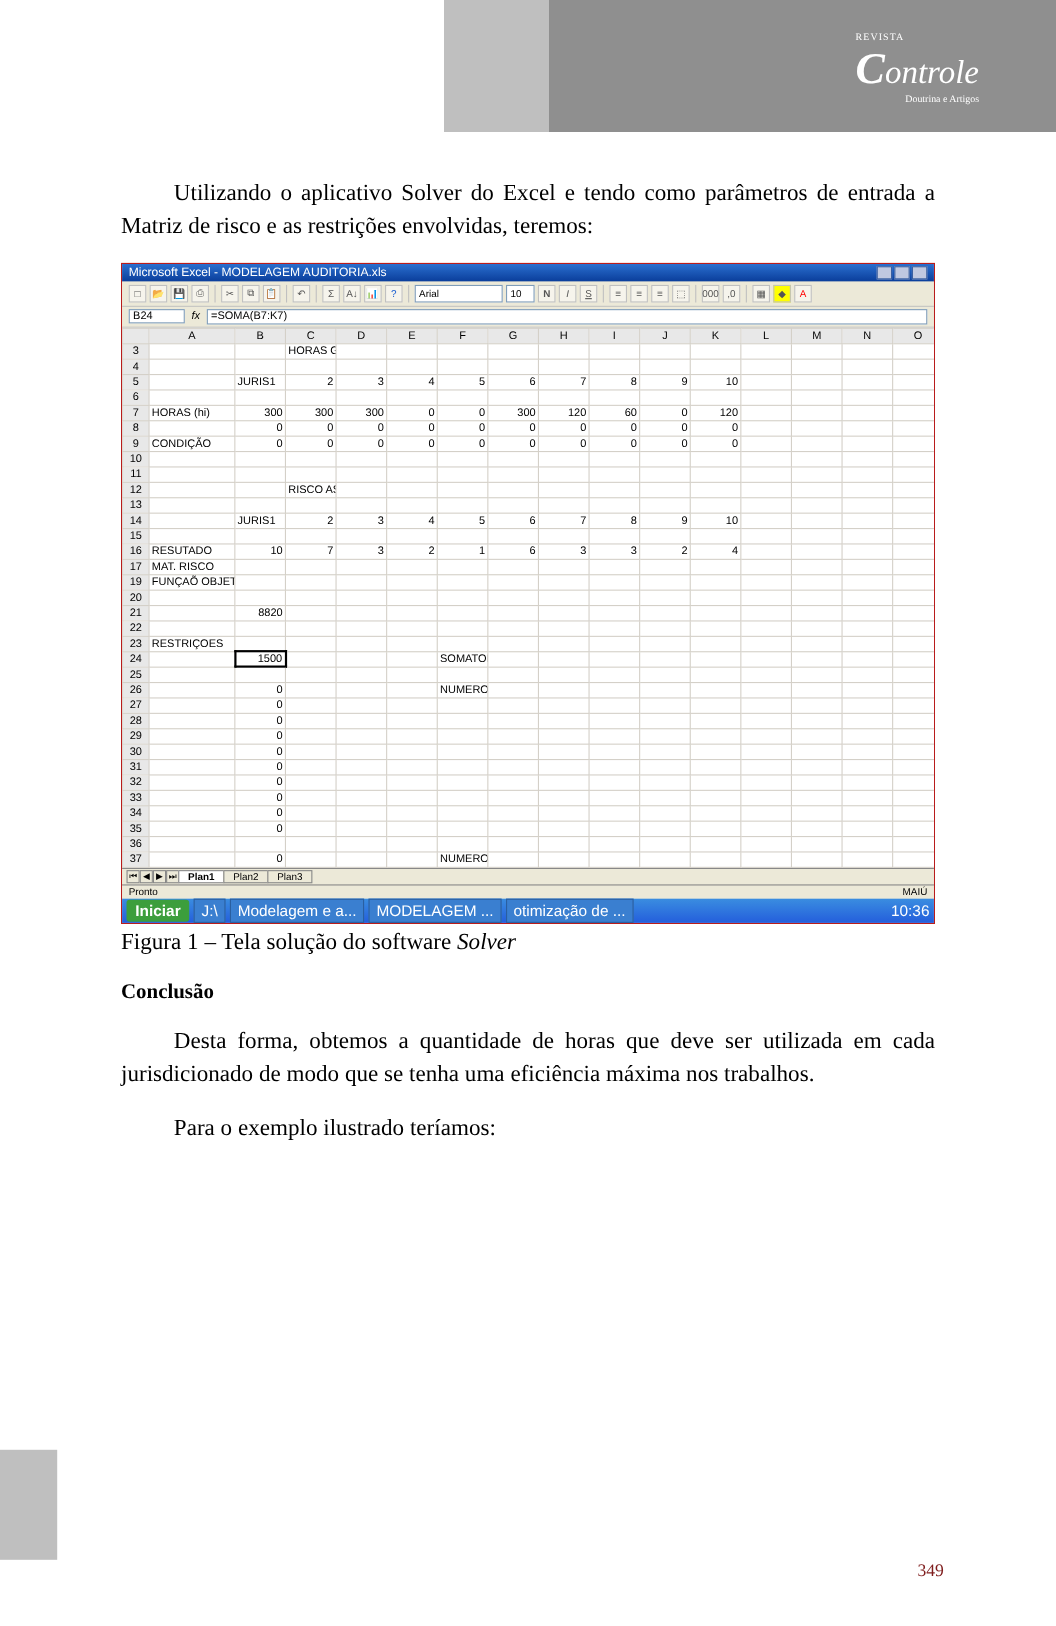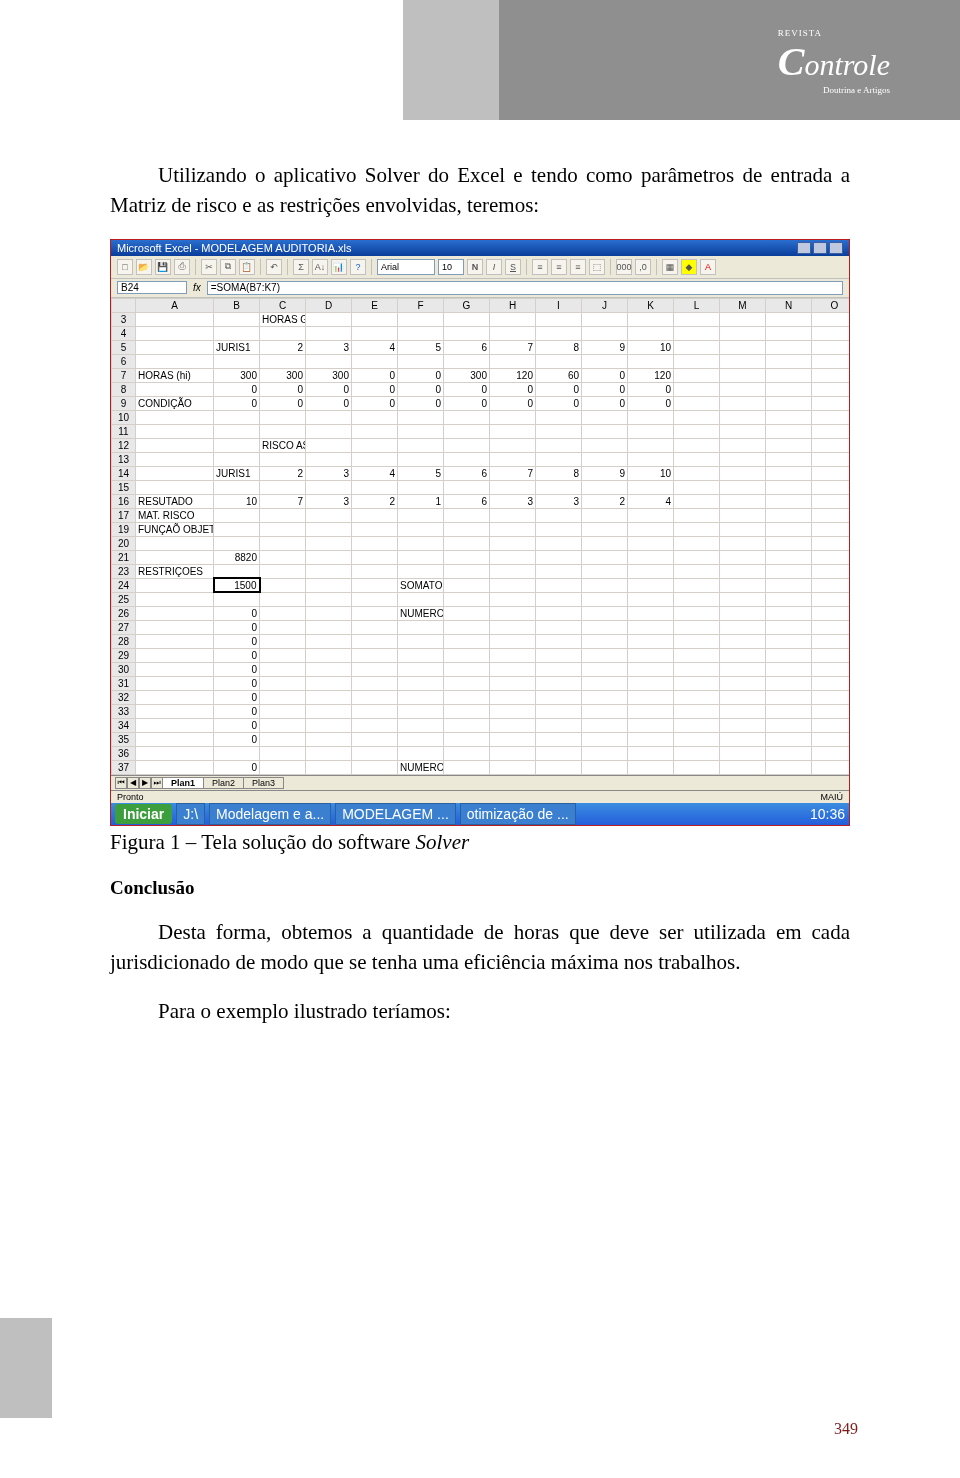--- a/index.html
+++ b/index.html
@@ -85,21 +85,21 @@
     font-size:9px;
   }
   .tbtn {
     width:16px;height:16px;border:1px solid #c0c0c0;background:#f6f4ec;display:flex;align-items:center;justify-content:center;color:#555;
   }
   .tsep { width:1px;height:16px;background:#c0c0c0;margin:0 2px; }
   .tbox { border:1px solid #7f9db9;background:#fff;height:16px;padding:0 3px;display:flex;align-items:center; }
   .formulabar {
     background:#ece9d8; padding:2px 6px; display:flex;gap:6px;align-items:center;border-bottom:1px solid #c0c0c0;
   }
-  .namebox { width:70px;border:1px solid #7f9db9;background:#fff;padding:0 3px;font-size:10px; }
+  .namebox { width:51px;border:1px solid #7f9db9;background:#fff;padding:0 3px;font-size:10px; }
   .fx { font-style:italic; }
   .formula-input { flex:1;border:1px solid #7f9db9;background:#fff;padding:0 3px;font-size:10px; height:14px;display:flex;align-items:center; }
   .grid {
     background:#fff;
     overflow:hidden;
     position:relative;
   }
   .grid table {
     border-collapse: collapse;
     width:100%;
@@ -183,21 +183,21 @@
       <span class="tbtn">⧉</span>
       <span class="tbtn">📋</span>
       <span class="tsep"></span>
       <span class="tbtn">↶</span>
       <span class="tsep"></span>
       <span class="tbtn">Σ</span>
       <span class="tbtn">A↓</span>
       <span class="tbtn">📊</span>
       <span class="tbtn" style="color:#1a5fd0;">?</span>
       <span class="tsep"></span>
-      <span class="tbox" style="width:58px">Arial</span>
+      <span class="tbox" style="width:80px">Arial</span>
       <span class="tbox" style="width:26px">10</span>
       <span class="tbtn">
           <b>N</b>
         </span>
       <span class="tbtn">
           <i>I</i>
         </span>
       <span class="tbtn">
           <u>S</u>
         </span>
@@ -577,20 +577,38 @@
               <td class="l"></td>
               <td class="l"></td>
               <td class="l"></td>
               <td class="l"></td>
               <td class="l"></td>
               <td class="l"></td>
               <td class="l"></td>
               <td class="l"></td>
             </tr>
             <tr>
+              <th class="rowh">22</th>
+              <td class="l"></td>
+              <td class="l"></td>
+              <td class="l"></td>
+              <td class="l"></td>
+              <td class="l"></td>
+              <td class="l"></td>
+              <td class="l"></td>
+              <td class="l"></td>
+              <td class="l"></td>
+              <td class="l"></td>
+              <td class="l"></td>
+              <td class="l"></td>
+              <td class="l"></td>
+              <td class="l"></td>
+              <td class="l"></td>
+            </tr>
+            <tr>
               <th class="rowh">23</th>
               <td class="l">RESTRIÇOES</td>
               <td class="l"></td>
               <td class="l"></td>
               <td class="l"></td>
               <td class="l"></td>
               <td class="l"></td>
               <td class="l"></td>
               <td class="l"></td>
               <td class="l"></td>

